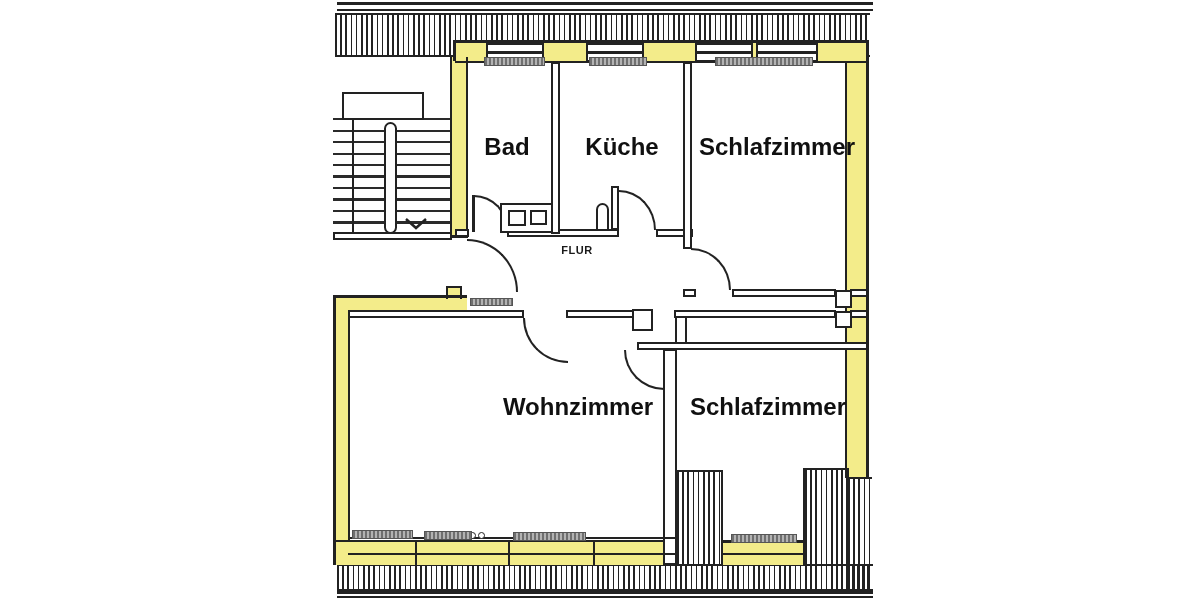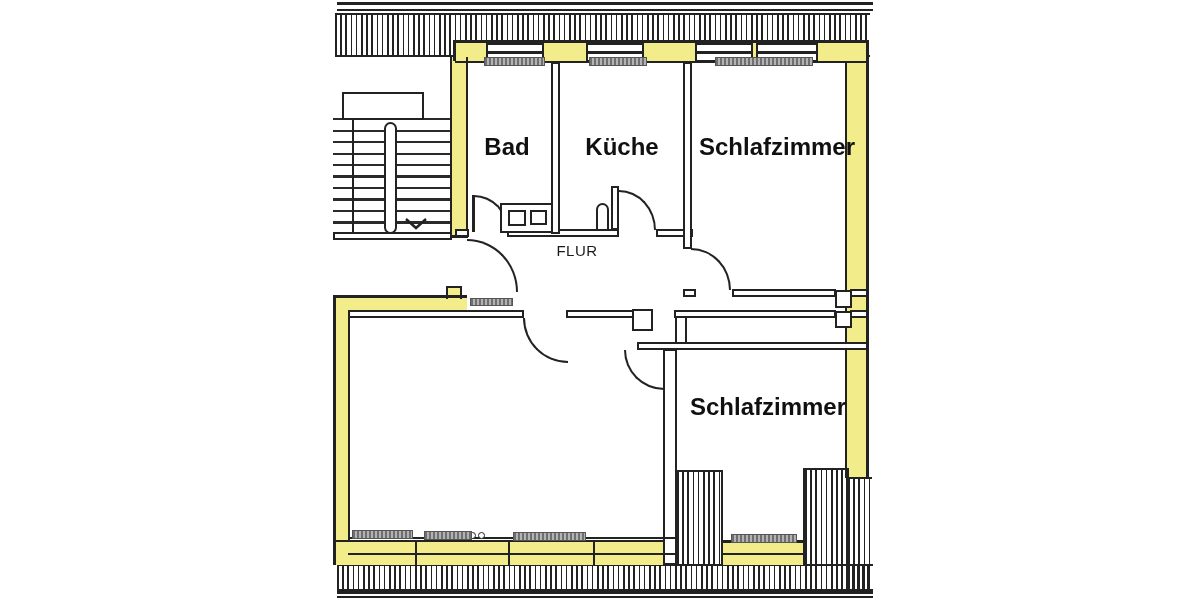--- a/index.html
+++ b/index.html
@@ -17,21 +17,21 @@
   .hv{background-image:repeating-linear-gradient(90deg,var(--ink) 0,var(--ink) 1.6px,transparent 1.6px,transparent 5.2px);}
   .hv-band{border-top:2px solid var(--ink);border-bottom:2px solid var(--ink);}
   .hv-block{border:2.5px solid var(--ink);border-bottom:none;}
   .sq{background:#fff;border:2.5px solid var(--ink);}
   .arc-tr{border-top:2.5px solid var(--ink);border-right:2.5px solid var(--ink);border-top-right-radius:100% 100%;}
   .arc-bl{border-bottom:2.5px solid var(--ink);border-left:2.5px solid var(--ink);border-bottom-left-radius:100% 100%;}
   .rad{background:repeating-linear-gradient(90deg,#6f6f6f 0 2px,#b3b3b3 2px 4px);border:1px solid #555;}
   .win{background:linear-gradient(#fff 40%,var(--ink) 40%,var(--ink) 58%,#fff 58%);border:2px solid var(--ink);}
   .dot{background:#fff;border:1.5px solid var(--ink);border-radius:50%;}
   .lbl{font-weight:bold;font-size:24px;color:#101010;transform:translate(-50%,-50%);white-space:nowrap;}
-  .lbl-sm{font-weight:normal;font-size:15px;letter-spacing:.5px;color:#1a1a1a;transform:translate(-50%,-50%);white-space:nowrap;}
+  .lbl-sm{font-weight:bold;font-size:11px;letter-spacing:.5px;color:#1a1a1a;transform:translate(-50%,-50%);white-space:nowrap;}
   .stringer{background:#fff;border:2px solid var(--ink);border-radius:7px;}
   .steps{background-image:repeating-linear-gradient(180deg,#2a2a2a 0,#2a2a2a 2px,transparent 2px,transparent 11.5px);}
   .box{background:#fff;border:2px solid var(--ink);}
 </style>
 </head>
 <body>
 
 <div class="stage">
 
   <div class="el ln" style="left:337px;top:2px;width:536px;height:3px;"></div>
@@ -129,16 +129,17 @@
   <div class="el box" style="left:342px;top:92px;width:82px;height:28px;"></div>
   <div class="el stringer" style="left:384px;top:122px;width:13px;height:112px;"></div>
   <div class="el dl" style="left:333px;top:232px;width:119px;height:8px;"></div>
   <svg class="el" style="left:402px;top:215px;" width="28" height="18" viewBox="0 0 28 18">
     <path d="M4 4 L14 13 L24 4" fill="none" stroke="#222" stroke-width="2.5"></path>
   </svg>
 
   <div class="el lbl" style="left:507px;top:147px;">Bad</div>
   <div class="el lbl" style="left:622px;top:147px;">Küche</div>
   <div class="el lbl" style="left:777px;top:147px;">Schlafzimmer</div>
+  <div class="el lbl" style="left:578px;top:407px;">Wohnzimmer</div>
   <div class="el lbl" style="left:768px;top:407px;">Schlafzimmer</div>
   <div class="el lbl-sm" style="left:577px;top:250px;">FLUR</div>
 
 </div>
 
 </body></html>

